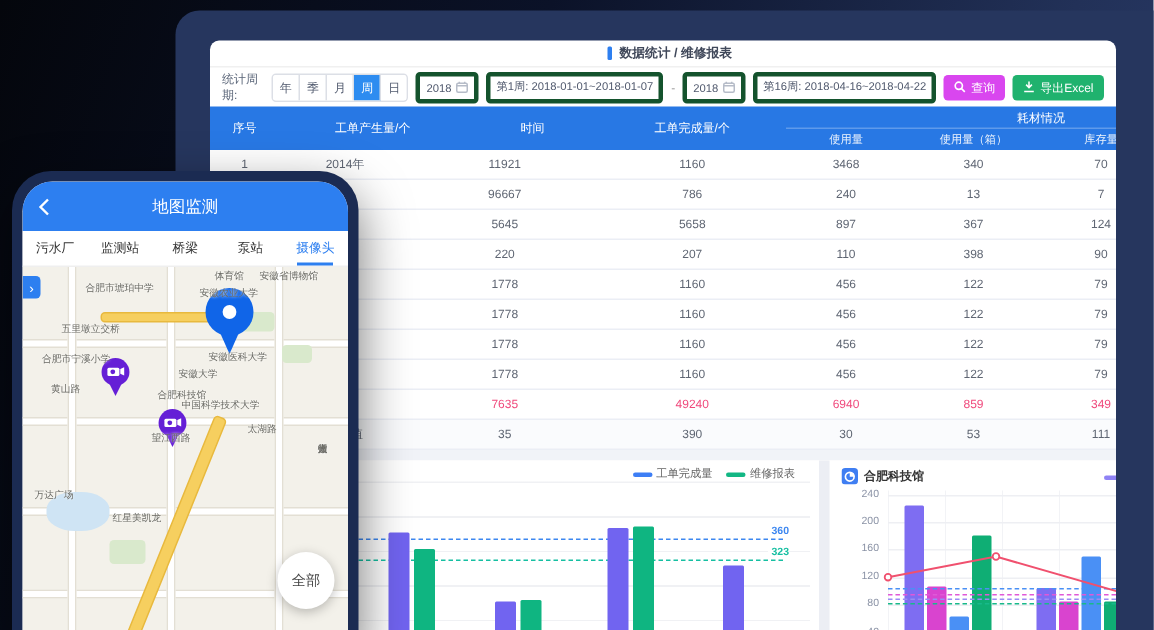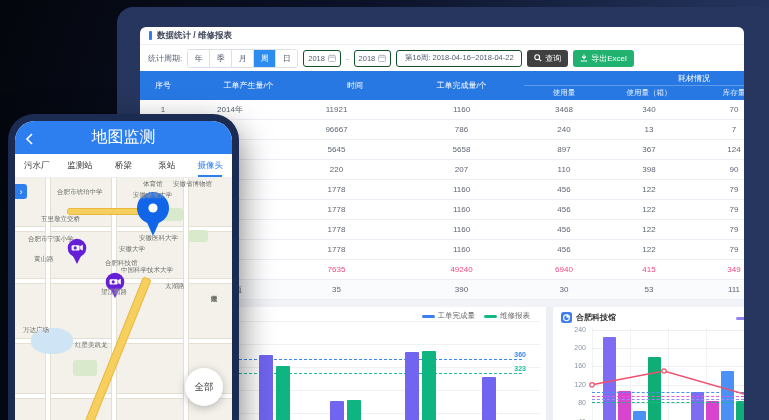--- a/index.html
+++ b/index.html
@@ -2,33 +2,33 @@
 <html><head>
 <meta charset="utf-8">
 <style>
   html,body{margin:0;padding:0;}
   body{width:769px;height:420px;overflow:hidden;position:relative;
        background:linear-gradient(110deg,#04060c 0%,#0b1228 40%,#223158 78%,#2b3d6d 100%);
        font-family:"Liberation Sans","DejaVu Sans",sans-serif;}
   
   .window{position:absolute;left:117px;top:7px;width:700px;height:520px;background:#26365e;border-radius:16px;}
   .panel{position:absolute;left:23px;top:20px;width:604px;height:480px;background:#fff;border-radius:6px;overflow:hidden;}
-  .crumbbar{height:17px;display:flex;align-items:center;padding-left:9px;border-bottom:1px solid #f0f0f0;}
+  .crumbbar{height:17px;display:flex;align-items:center;padding-left:9px;border-bottom:1px solid #f0f0f0;justify-content:center;}
   .crumb-accent{width:3px;height:9px;background:#2d7ff0;margin-right:5px;border-radius:1px;}
   .crumb{font-size:8.5px;color:#40485a;font-weight:bold;}
   .filterbar{height:26px;display:flex;align-items:center;padding:0 8px;gap:5px;font-size:8px;color:#5a6578;}
   .seg{display:flex;border:1px solid #dcdfe6;border-radius:3px;overflow:hidden;height:17px;}
   .seg b{width:21px;line-height:17px;text-align:center;font-weight:normal;color:#515a6e;border-right:1px solid #dcdfe6;font-size:8px;background:#fff;cursor:pointer;}
   .seg b:last-child{border-right:none;}
   .seg b.on{background:#2d8cf0;color:#fff;}
-  .ctrl{height:15px;border:1px solid #14532d;border-radius:3px;display:flex;align-items:center;justify-content:center;gap:3px;padding:0 4px;color:#515a6e;background:#fff;font-size:7.5px;white-space:nowrap;}
+  .ctrl{height:15px;border:3px solid #14532d;border-radius:3px;display:flex;align-items:center;justify-content:center;gap:3px;padding:0 4px;color:#515a6e;background:#fff;font-size:7.5px;white-space:nowrap;}
   .ctrl.wk{width:116px;}
   .dash-sep{color:#999;}
   .btn{height:17px;border-radius:3px;display:flex;align-items:center;gap:3px;padding:0 7px;color:#fff;font-size:8px;cursor:pointer;white-space:nowrap;}
-  .btn.search{background:#404040;}
+  .btn.search{background:#d946ef;}
   .btn.export{background:#20b26e;}
   
   .thead{background:#2878e4;color:#fff;display:flex;width:776px;}
   .th{display:flex;align-items:center;justify-content:center;font-size:8px;height:28px;}
   .grp{display:flex;flex-direction:column;}
   .grp-title{height:14px;display:flex;align-items:center;justify-content:center;font-size:8px;border-bottom:1px solid rgba(255,255,255,.25);}
   .grp-subs{display:flex;height:14px;}
   .sub{display:flex;align-items:center;justify-content:center;font-size:7.5px;opacity:.92;}
   .tr{display:flex;width:776px;height:19px;border-bottom:1px solid #ebeef5;align-items:center;background:#fff;}
   .td{text-align:center;font-size:8px;color:#5f6673;overflow:hidden;white-space:nowrap;}
@@ -56,21 +56,21 @@
            background:repeating-linear-gradient(to right,#f2f3f6 0 1px,transparent 1px 38px);}
   .rbar{position:absolute;width:13px;border-radius:1px 1px 0 0;}
   .rref{position:absolute;left:452px;width:152px;border-top:1px dashed;height:0;}
   #rline-svg{position:absolute;left:0;top:0;pointer-events:none;}
   
   .phone{position:absolute;left:8px;top:114px;width:217px;height:310px;background:#1b2b52;
          border-radius:26px 26px 0 0;padding:7px 7px 0;box-shadow:0 14px 34px rgba(0,0,0,.55);z-index:5;}
   .screen{height:303px;border-radius:20px 20px 0 0;overflow:hidden;display:flex;flex-direction:column;background:#fff;}
   .pheader{height:33px;flex:none;background:#2d7ff0;display:flex;align-items:center;justify-content:center;position:relative;}
   .back{position:absolute;left:10px;top:10px;cursor:pointer;}
-  .ptitle{color:#fff;font-size:16px;}
+  .ptitle{color:#fff;font-size:11px;}
   #ptabs{height:23px;flex:none;display:flex;border-bottom:1px solid #efefef;background:#fff;}
   .ptab{flex:1;display:flex;align-items:center;justify-content:center;font-size:8.5px;color:#333;position:relative;cursor:pointer;}
   .ptab.on{color:#2d7ff0;}
   .ptab.on::after{content:"";position:absolute;bottom:0;left:22%;width:56%;height:2px;background:#2d7ff0;}
   #pmap{flex:1;position:relative;background:#f3f1ea;overflow:hidden;}
   .road-h{position:absolute;height:4px;background:#fff;border-top:1px solid #e3dfd4;border-bottom:1px solid #e3dfd4;}
   .road-v{position:absolute;width:4px;background:#fff;border-left:1px solid #e3dfd4;border-right:1px solid #e3dfd4;}
   .road-y{position:absolute;background:#f6cf5f;border:1px solid #e8b93e;border-radius:3px;}
   .water{position:absolute;background:#cfe4f4;border-radius:45%;}
   .park{position:absolute;background:#d9e9cc;border-radius:3px;}
@@ -106,20 +106,21 @@
         </span>
       <span class="ctrl">
         <span>2018</span>
         <svg width="8" height="8" viewBox="0 0 8 8">
             <rect x="0.5" y="1.5" width="7" height="6" rx="1" stroke="#b6bcc8" fill="none"></rect>
             <line x1="0.5" y1="3.2" x2="7.5" y2="3.2" stroke="#b6bcc8"></line>
             <line x1="2.2" y1="0.5" x2="2.2" y2="2" stroke="#b6bcc8"></line>
             <line x1="5.8" y1="0.5" x2="5.8" y2="2" stroke="#b6bcc8"></line>
           </svg>
       </span>
+      <span class="ctrl wk">第1周: 2018-01-01~2018-01-07</span>
       <span class="dash-sep">-</span>
       <span class="ctrl">
         <span>2018</span>
         <svg width="8" height="8" viewBox="0 0 8 8">
             <rect x="0.5" y="1.5" width="7" height="6" rx="1" stroke="#b6bcc8" fill="none"></rect>
             <line x1="0.5" y1="3.2" x2="7.5" y2="3.2" stroke="#b6bcc8"></line>
             <line x1="2.2" y1="0.5" x2="2.2" y2="2" stroke="#b6bcc8"></line>
             <line x1="5.8" y1="0.5" x2="5.8" y2="2" stroke="#b6bcc8"></line>
           </svg>
       </span>
@@ -229,21 +230,21 @@
             <div class="td c4">456</div>
             <div class="td c5">122</div>
             <div class="td c6">79</div>
           </div>
           <div class="tr total">
             <div class="td c0"></div>
             <div class="td c1">合计</div>
             <div class="td c2">7635</div>
             <div class="td c3">49240</div>
             <div class="td c4">6940</div>
-            <div class="td c5">415</div>
+            <div class="td c5">859</div>
             <div class="td c6">349</div>
           </div>
           <div class="tr avg">
             <div class="td c0"></div>
             <div class="td c1">平均值</div>
             <div class="td c2">35</div>
             <div class="td c3">390</div>
             <div class="td c4">30</div>
             <div class="td c5">53</div>
             <div class="td c6">111</div>

